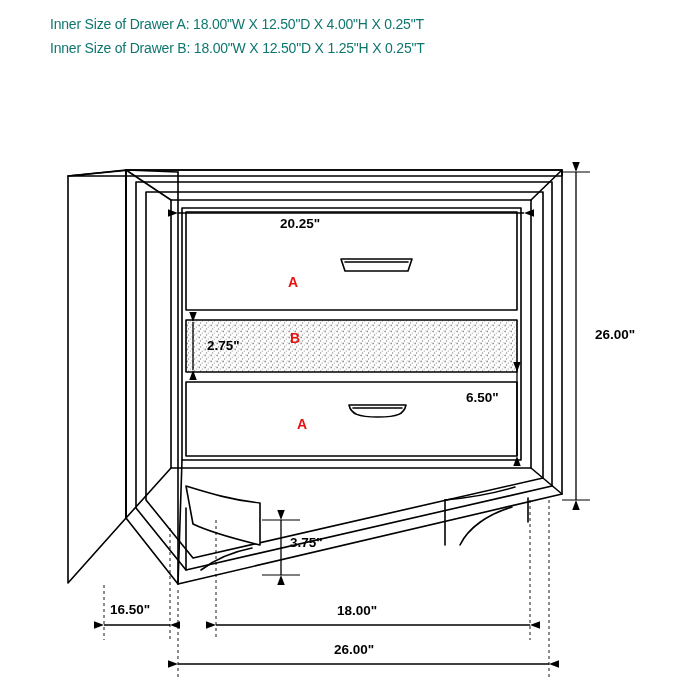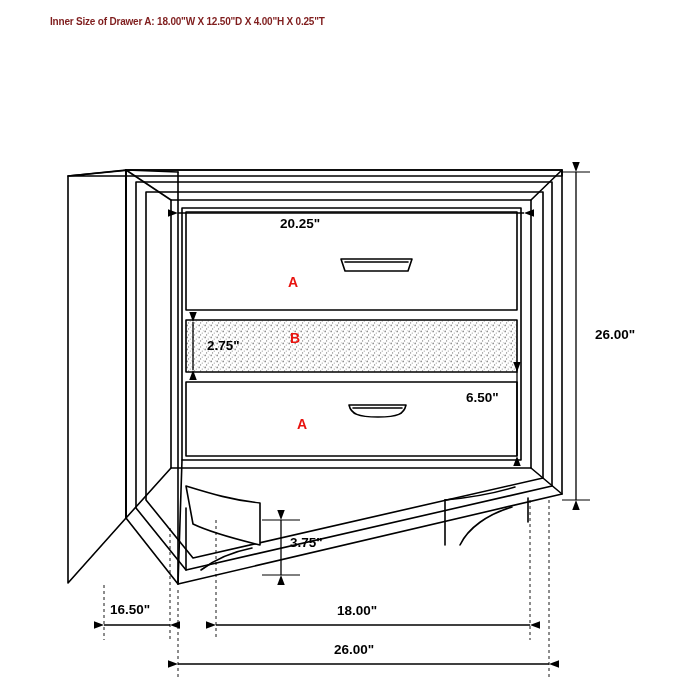--- a/index.html
+++ b/index.html
@@ -15,23 +15,23 @@
     overflow: hidden;
   }
   #page {
     position: relative;
     width: 700px;
     height: 700px;
   }
   .hdr {
     position: absolute;
     left: 50px;
-    font-weight: bold;
-    font-size: 10px;
-    color: #7f1d1d;
+    font-weight: normal;
+    font-size: 14px;
+    color: #0f766e;
     letter-spacing: -0.2px;
     white-space: nowrap;
   }
   #hdr1 { top: 16px; }
   #hdr2 { top: 40px; }
 
   svg.diagram {
     position: absolute;
     left: 0;
     top: 0;
@@ -52,20 +52,21 @@
     color: #e8130f;
     white-space: nowrap;
   }
 </style>
 </head>
 <body>
 
 <div id="page">
 
   <div class="hdr" id="hdr1">Inner Size of Drawer A: 18.00"W X 12.50"D X 4.00"H X 0.25"T</div>
+  <div class="hdr" id="hdr2">Inner Size of Drawer B: 18.00"W X 12.50"D X 1.25"H X 0.25"T</div>
 
   <svg class="diagram" viewBox="0 0 700 700">
     <defs>
       <marker id="arrS" markerWidth="9" markerHeight="9" refX="8" refY="3" orient="auto">
         <path d="M8,3 L0,0 L0,6 Z" fill="#000"></path>
       </marker>
       <marker id="arrE" markerWidth="9" markerHeight="9" refX="1" refY="3" orient="auto">
         <path d="M1,3 L9,0 L9,6 Z" fill="#000"></path>
       </marker>
       <pattern id="glitter" width="6" height="6" patternUnits="userSpaceOnUse">

